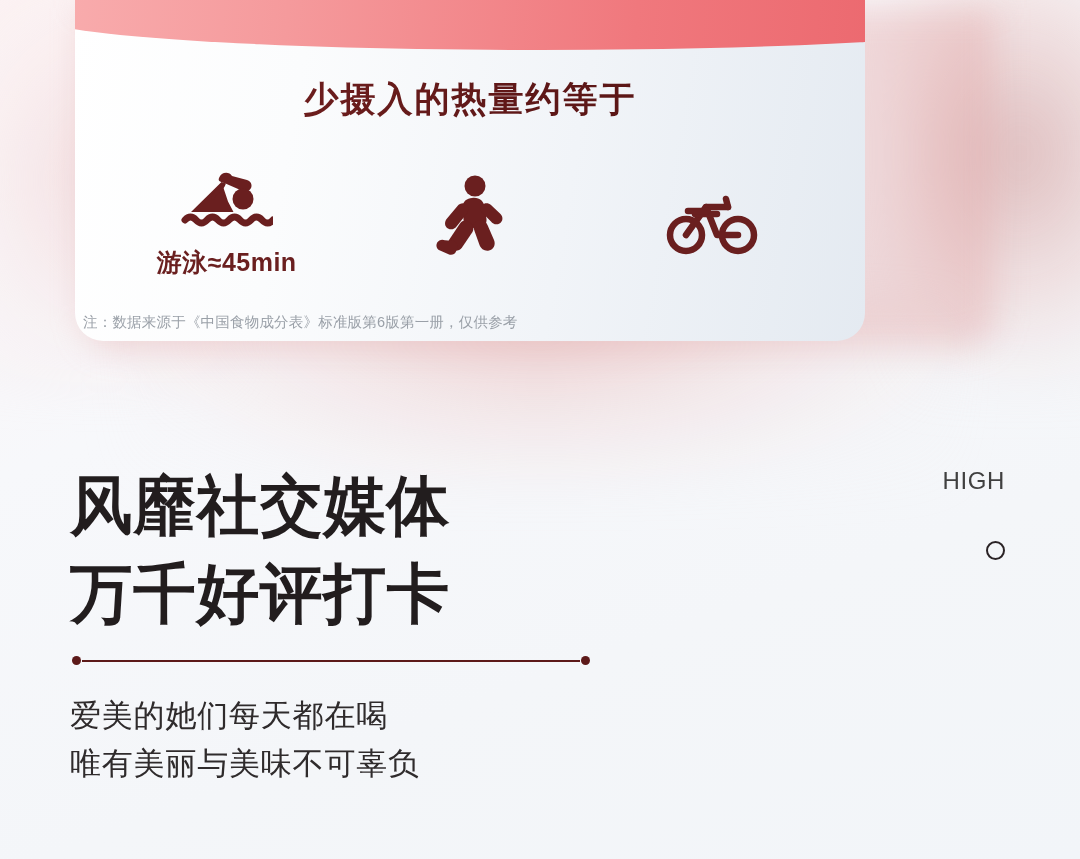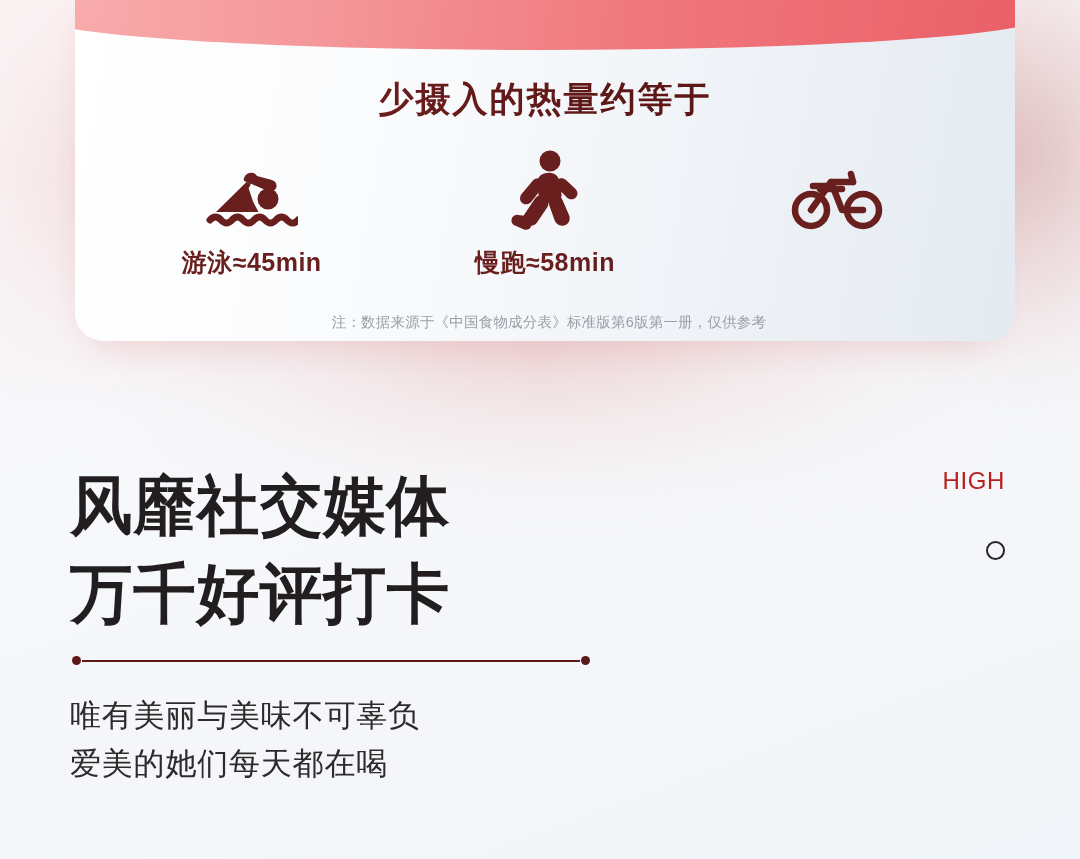--- a/index.html
+++ b/index.html
@@ -31,21 +31,21 @@
   }
 
   
   .card-shadow{
     position:absolute;left:84px;top:8px;width:912px;height:340px;
     border-radius:0 0 30px 30px;
     background:rgba(222,150,150,.32);
     filter:blur(16px);
   }
   .card{
-    position:absolute;left:75px;top:0;width:940px;height:341px;
+    position:absolute;left:75px;top:0;width:790px;height:341px;
     border-radius:0 0 28px 28px;
     background:linear-gradient(100deg,#ffffff 0%,#fbfcfd 28%,#f1f4f8 62%,#e4eaf1 100%);
     overflow:hidden;
   }
   
   .card-band-curve{
     position:absolute;left:-40px;top:-150px;width:1010px;height:200px;
     background:linear-gradient(95deg,#f9afb0 0%,#f59a9c 26%,#f0787d 60%,#e95f66 100%);
     border-bottom-left-radius:50% 34px;
     border-bottom-right-radius:50% 34px;
@@ -55,47 +55,47 @@
     position:absolute;left:0;right:0;top:76px;text-align:center;
     font-size:35px;font-weight:700;letter-spacing:2px;
     color:#5f1a1a;
     background:linear-gradient(95deg,#7a2323 0%,#5d1717 60%,#571414 100%);
     -webkit-background-clip:text;background-clip:text;
     -webkit-text-fill-color:transparent;
   }
 
   .activities{
     position:absolute;left:30px;right:30px;top:150px;
-    display:flex;justify-content:space-around;align-items:flex-start;
+    display:flex;justify-content:space-around;align-items:center;
   }
   .act{width:200px;display:flex;flex-direction:column;align-items:center;}
   .act-icon{height:80px;display:flex;align-items:flex-end;justify-content:center;}
   .act-label{
     margin-top:16px;font-size:25px;font-weight:700;color:#6a1f1f;
     letter-spacing:.5px;white-space:nowrap;
   }
 
   .card-note{
-    position:absolute;left:8px;right:0;top:313px;text-align:center;
+    position:absolute;left:8px;right:0;top:313px;
     font-size:14.5px;color:#9aa0a8;letter-spacing:.2px;
   }
 
   
   .headline{
     position:absolute;left:70px;top:462px;width:620px;
     font-size:65px;line-height:88px;font-weight:800;
     color:#221d1e;letter-spacing:1px;
     font-family:"DejaVu Sans","Liberation Sans",sans-serif;
     transform:scaleX(.96);transform-origin:left top;
   }
   .headline div{white-space:nowrap;}
 
   .eyebrow{
     position:absolute;right:75px;top:466px;width:240px;text-align:right;
-    font-size:24px;line-height:30px;font-weight:400;color:#b91c1c;
+    font-size:24px;line-height:30px;font-weight:400;color:#404040;
     letter-spacing:.6px;
   }
   .eyebrow-circle{
     position:absolute;right:75px;top:541px;width:15px;height:15px;
     border:2px solid #2a2326;border-radius:50%;
   }
 
   .divider{
     position:absolute;left:72px;top:654px;width:518px;height:14px;
   }
@@ -153,21 +153,20 @@
             <circle cx="43" cy="11" r="10.5"></circle>
             <path d="M40 23 C47 22 52 26 52.5 32 L54.5 44 C55 49 52 52 48 52.5 L40 53 C35 53.3 31.5 50 31.5 45 L31 31 C31 26 35 23.5 40 23 Z"></path>
             <path d="M34 29 C31 27.5 27.5 28.5 25.5 31 L15 43.5 C12 47 12.5 51.5 16 53.5 C19 55.2 22.5 54.3 24.5 51.5 L34.5 39 C37 36 37 31 34 29 Z"></path>
             <path d="M50 30 C52.5 27.5 56.5 27.5 59 30 L68.5 39 C71.5 42 71 46.5 67.5 48.5 C64.5 50.2 61 49.3 59 46.5 L50.5 38 C48 35.5 48 32 50 30 Z"></path>
             <path d="M45 46 C49.5 44 54 46 55.5 50 L62 65 C64 70 61.5 74.5 57 75.5 C52.8 76.4 49 74 47.5 70 L42.5 56 C41 51.5 41.5 47.6 45 46 Z"></path>
             <path d="M37 47 C41 49 42.5 53 40.5 57 L30 72.5 C27.5 76 23 76.8 19.5 74.5 C16 72.2 15.3 67.6 17.5 64.2 L28 48.5 C30.5 45 34 45.5 37 47 Z"></path>
             <path d="M22 66 C25 67 26.5 70 25.5 73 L24 76.5 C22.8 79.5 19.5 80.6 16.5 79.3 L8 75.6 C4.6 74.2 3.5 70.6 5.2 67.6 C6.8 64.8 10 64 13 65.2 Z"></path>
           </g>
         </svg>
       </div>
-      <div class="act-label">慢跑≈58min</div>
     </div>
 
     <div class="act">
       <div class="act-icon">
         <svg width="96" height="66" viewBox="0 0 96 66" aria-hidden="true">
           <g fill="none" stroke="#6a1f1f" stroke-width="6.5" stroke-linecap="round" stroke-linejoin="round">
             <circle cx="21" cy="46" r="16"></circle>
             <circle cx="73" cy="46" r="16"></circle>
             <path d="M21 46 L41 18 L63 18"></path>
             <path d="M41 18 L52 46 L73 46"></path>
@@ -194,15 +193,15 @@
   <div>万千好评打卡</div>
 </div>
 
 <div class="divider">
   <div class="dot left"></div>
   <div class="line"></div>
   <div class="dot right"></div>
 </div>
 
 <div class="subtitle">
+  <div>爱美的她们每天都在喝</div>
   <div>唯有美丽与美味不可辜负</div>
-  <div>爱美的她们每天都在喝</div>
 </div>
 
 </body></html>

